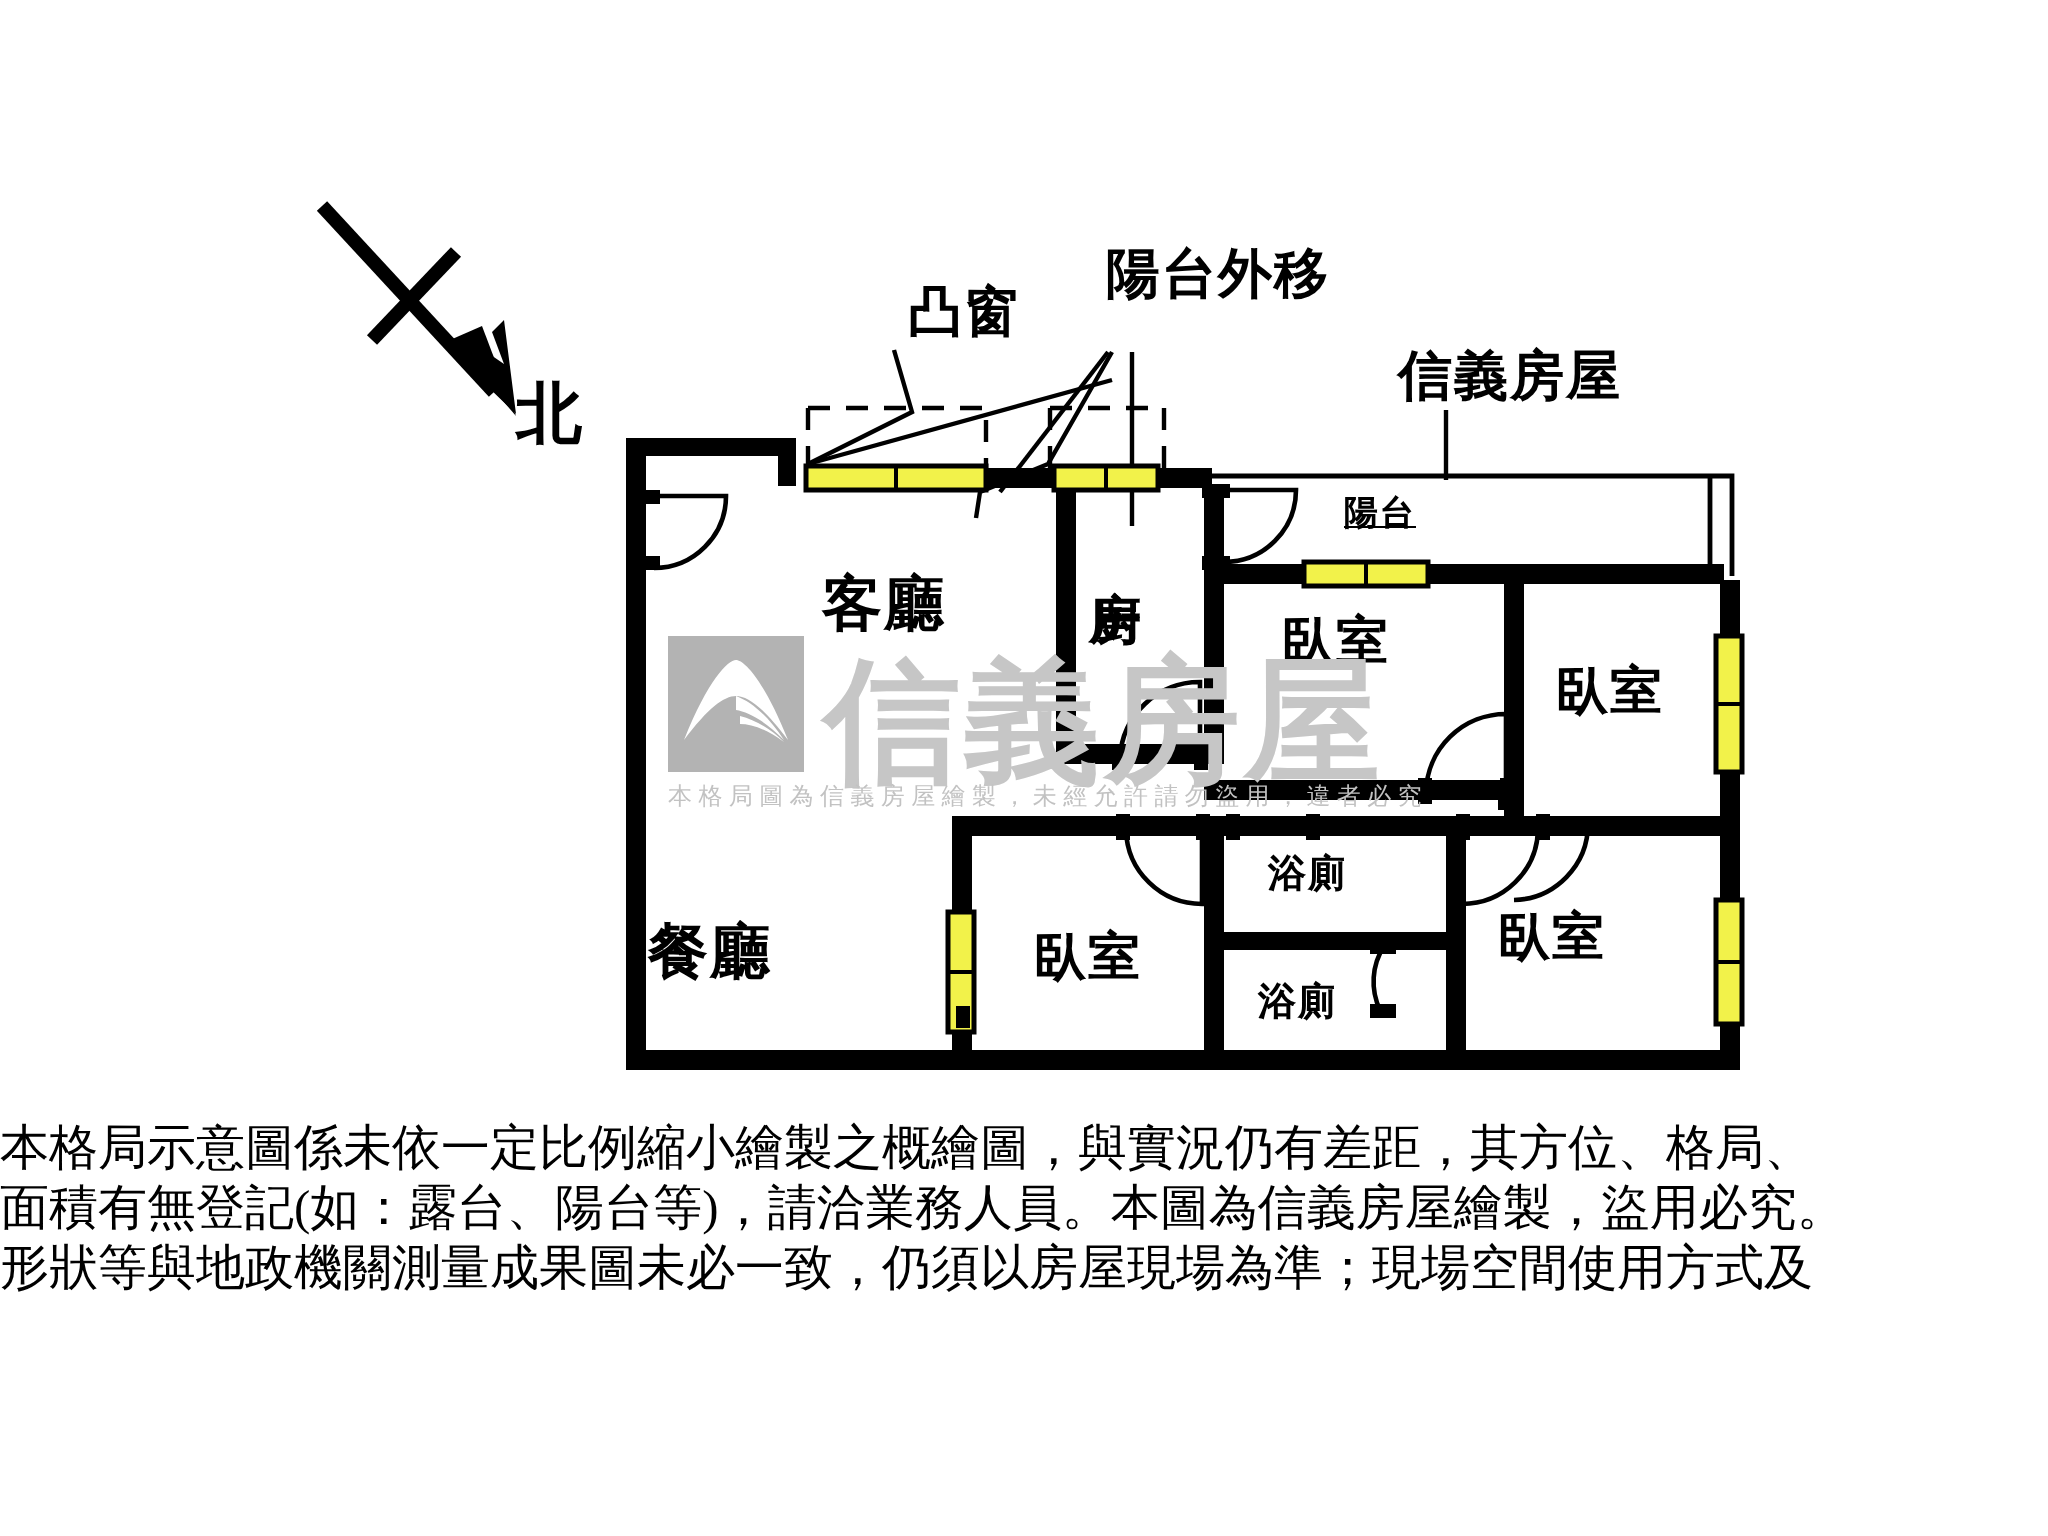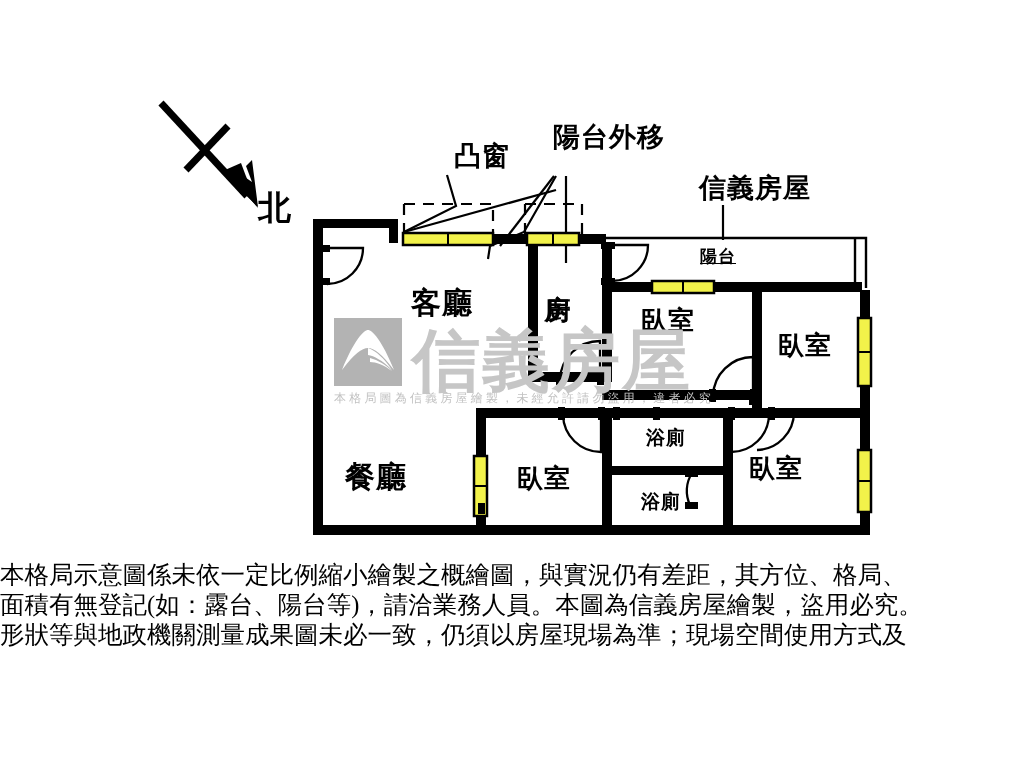--- a/index.html
+++ b/index.html
@@ -31,21 +31,21 @@
   .lbl {
     position: absolute;
     color: #000;
     white-space: nowrap;
     font-family: "Liberation Serif", "DejaVu Serif", serif;
     line-height: 1;
     letter-spacing: 1px;
   }
   .lbl-room-big { font-size: 30px; font-weight: 700; }
   .lbl-room-med { font-size: 26px; font-weight: 700; }
-  .lbl-room-sm  { font-size: 19px; font-weight: 700; margin-left: 12px; }
+  .lbl-room-sm  { font-size: 19px; font-weight: 700; }
   .lbl-callout  { font-size: 27px; font-weight: 700; margin-left: 40px; }
   .lbl-balcony  { font-size: 17px; font-weight: 700; }
   .lbl-north    { font-size: 33px; font-weight: 700; }
   .vert { writing-mode: vertical-rl; text-orientation: upright; letter-spacing: 0px;}
 
   
   #watermark {
     position: absolute;
     left: 334px;
     top: 318px;
@@ -279,35 +279,35 @@
   <div class="lbl lbl-north" style="left:258px; top:192px;">北</div>
 
   <div class="lbl lbl-callout" style="left:414px; top:143px;">凸窗</div>
   <div class="lbl lbl-callout" style="left:513px; top:124px;">陽台外移</div>
   <div class="lbl lbl-callout" style="left:659px; top:175px;">信義房屋</div>
 
   <div class="lbl lbl-room-big" style="left:411px; top:288px;">客廳</div>
 
   <div class="lbl lbl-room-med vert" style="left:544px; top:274px;">廚房</div>
 
-  <div class="lbl lbl-balcony" style="left:700px; top:248px;text-decoration:underline;">陽台</div>
+  <div class="lbl lbl-balcony" style="left:672px; top:248px;text-decoration:underline;">陽台</div>
 
   <div class="lbl lbl-room-med" style="left:641px; top:308px;">臥室</div>
 
   <div class="lbl lbl-room-med" style="left:778px; top:333px;">臥室</div>
 
   <div class="lbl lbl-room-med" style="left:749px; top:456px;">臥室</div>
 
   <div class="lbl lbl-room-med" style="left:517px; top:466px;">臥室</div>
 
   <div class="lbl lbl-room-sm" style="left:634px; top:428px;">浴廁</div>
 
   <div class="lbl lbl-room-sm" style="left:629px; top:492px;">浴廁</div>
 
-  <div class="lbl lbl-room-big" style="left:345px; top:462px;text-align:center;">餐廳</div>
+  <div class="lbl lbl-room-big" style="left:324px; top:462px;text-align:center;">餐廳</div>
 
   <div id="watermark">
     <div id="wm-logo">
       <svg width="68" height="68" viewBox="0 0 68 68" aria-hidden="true">
         <rect x="0" y="0" width="68" height="68" fill="#b3b3b3"></rect>
         <path d="M8 52 C20 22 30 12 34 12 C38 12 48 22 60 52 C48 36 40 30 34 30 C28 30 20 36 8 52 Z" fill="#ffffff"></path>
         <path d="M34 30 C42 33 50 40 58 52 C48 42 40 38 34 37 Z" fill="#ffffff"></path>
         <path d="M36 40 C44 42 52 47 58 53 C50 47 42 44 36 44 Z" fill="#ffffff"></path>
       </svg>
     </div>

